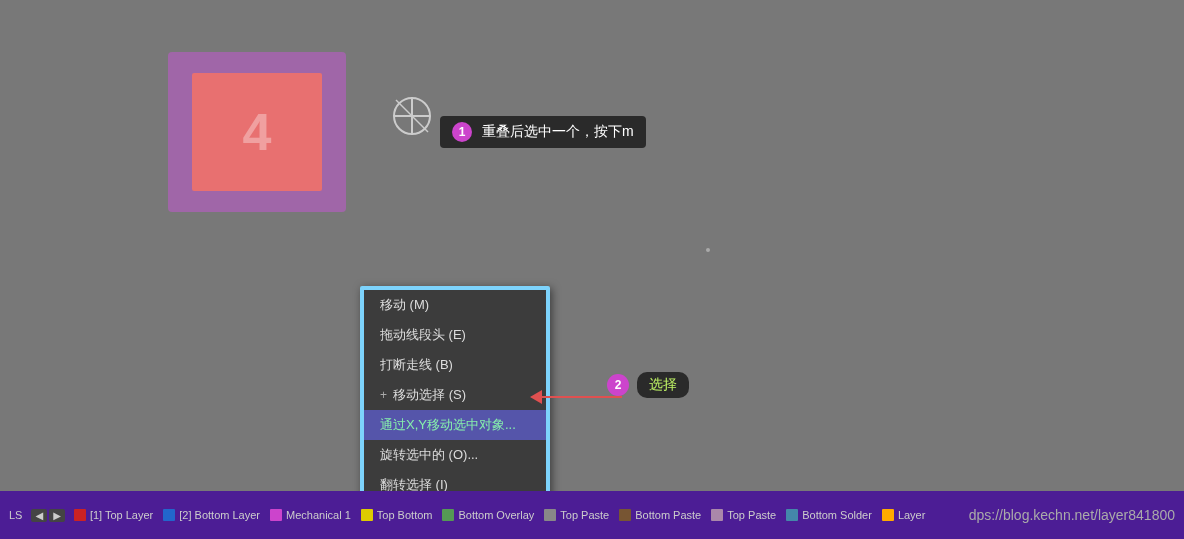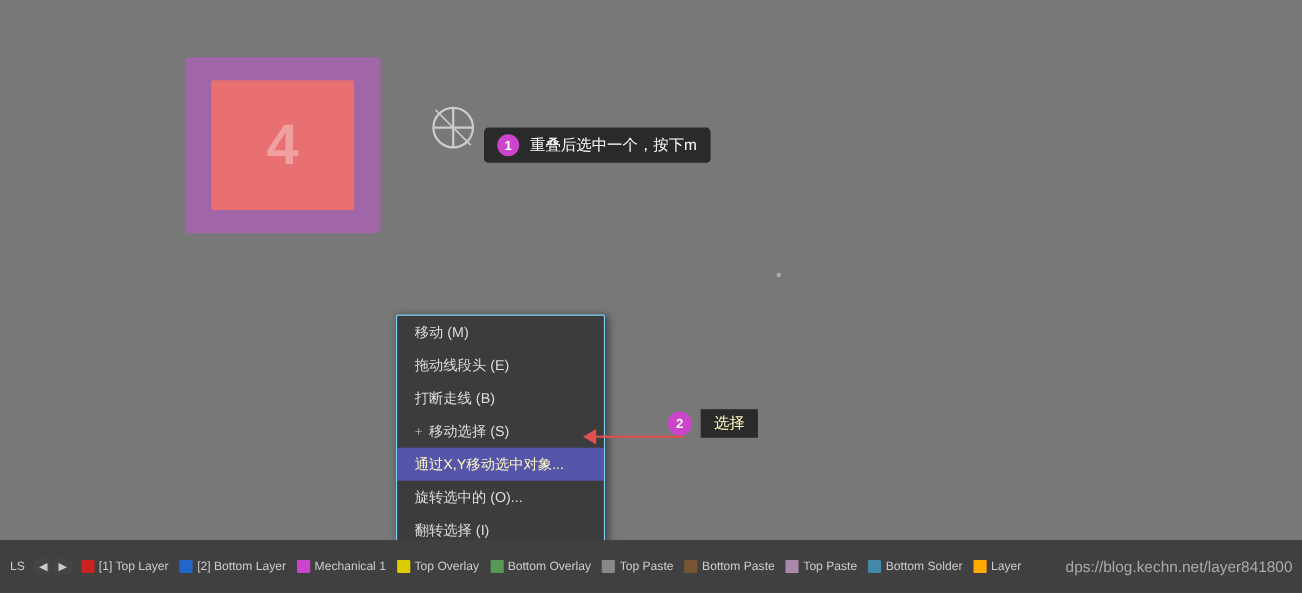--- a/index.html
+++ b/index.html
@@ -134,64 +134,64 @@
       color: white;
       font-size: 12px;
       font-weight: bold;
       display: flex;
       align-items: center;
       justify-content: center;
     }
 
     .badge-label {
       background: #2a2a2a;
-      color: #fef9c3;
+      color: #bef264;
       padding: 4px 12px;
-      border-radius: 0;
+      border-radius: 10px;
       font-size: 14px;
     }
 
     
     .context-menu {
       position: absolute;
       top: 286px;
       left: 360px;
       background: #3c3c3c;
-      border: 1px solid #7dd3fc;
+      border: 4px solid #7dd3fc;
       min-width: 190px;
       border-radius: 2px;
       box-shadow: 2px 2px 8px rgba(0,0,0,0.5);
     }
 
     .context-menu-item {
       padding: 6px 16px;
       color: #dddddd;
       font-size: 13px;
       cursor: pointer;
       display: flex;
       align-items: center;
       gap: 6px;
       white-space: nowrap;
     }
 
     .context-menu-item.highlighted {
       background: #5555aa;
-      color: #fef9c3;
+      color: #86efac;
     }
 
     .context-menu-item .plus-icon {
       color: #aaa;
       font-size: 12px;
     }
 
     
     #status-bar {
       width: 1184px;
       height: 48px;
-      background: #404040;
+      background: #4c1d95;
       position: absolute;
       bottom: 0;
       left: 0;
       display: flex;
       align-items: center;
       gap: 0;
       padding: 0 4px;
       font-size: 11px;
       color: #cccccc;
       overflow: hidden;
@@ -329,21 +329,21 @@
     <span>[2] Bottom Layer</span>
   </div>
 
   <div class="status-item">
     <div class="color-box" style="background:#cc44cc"></div>
     <span>Mechanical 1</span>
   </div>
 
   <div class="status-item">
     <div class="color-box" style="background:#ddcc00"></div>
-    <span>Top Overlay</span>
+    <span>Top Bottom</span>
   </div>
 
   <div class="status-item">
     <div class="color-box" style="background:#559955"></div>
     <span>Bottom Overlay</span>
   </div>
 
   <div class="status-item">
     <div class="color-box" style="background:#888888"></div>
     <span>Top Paste</span>

